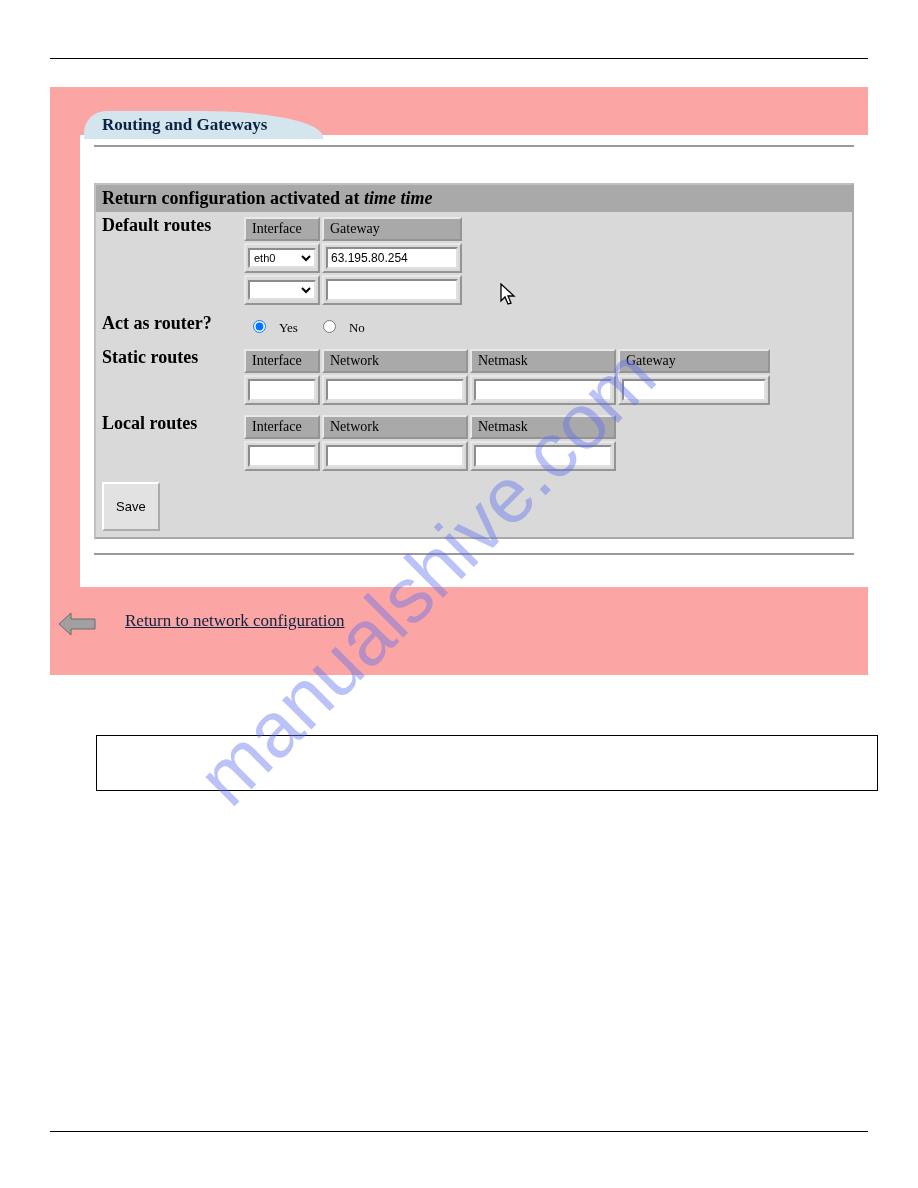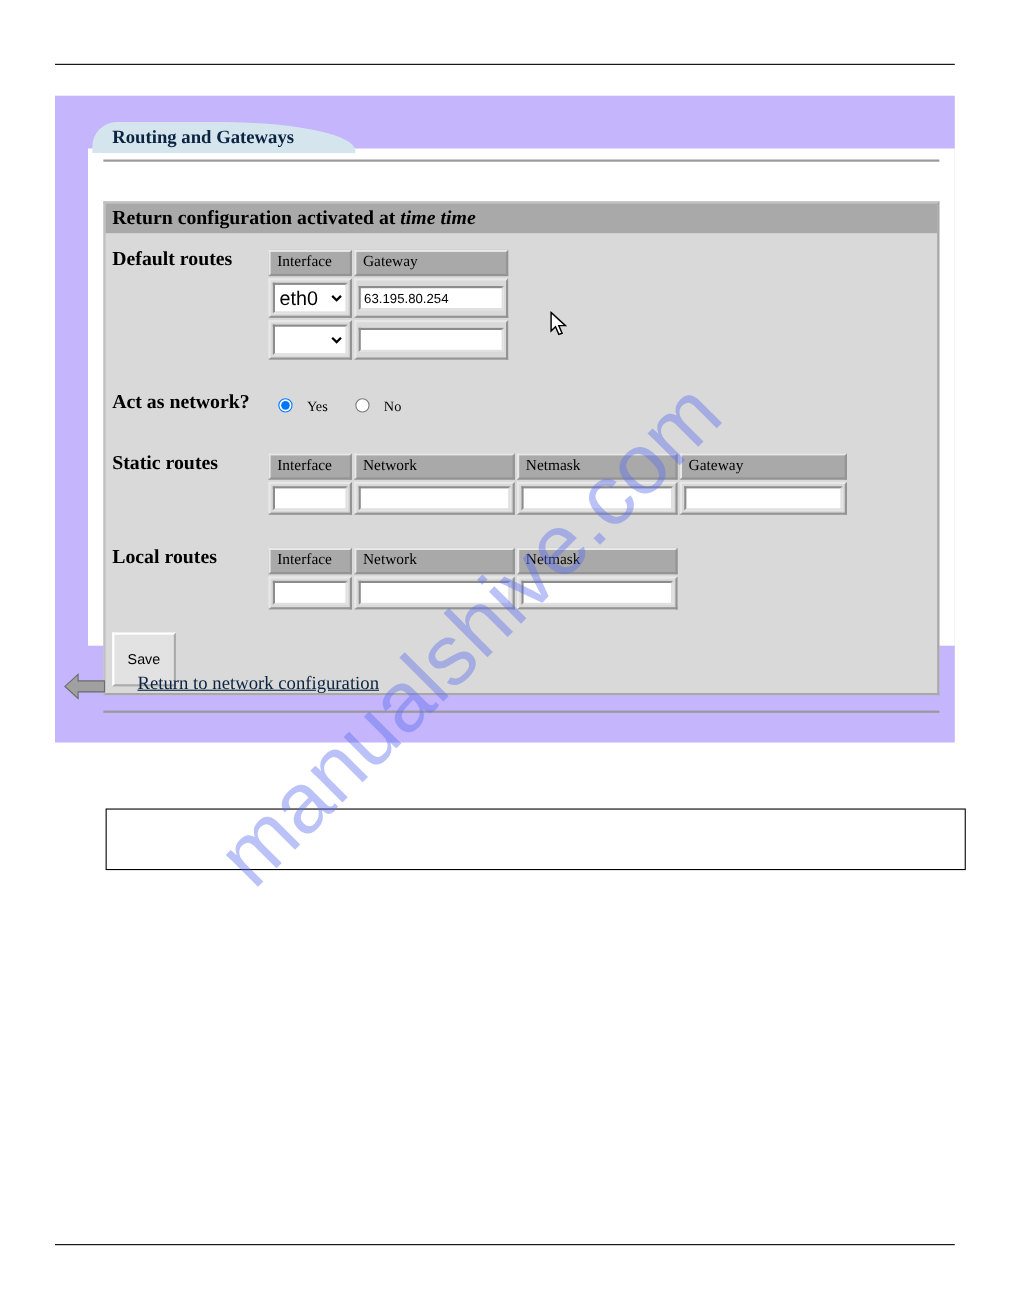--- a/index.html
+++ b/index.html
@@ -13,21 +13,21 @@
   .page {
     padding: 58px 50px 50px 50px;
   }
   .top-rule, .bottom-rule {
     border: none;
     border-top: 1.5px solid #000;
     margin: 0 0 28px 0;
   }
   .bottom-rule { margin: 28px 0 0 0; }
   .window {
-    background: #c4b5fd;
+    background: #fca5a5;
     width: 818px;
     height: 588px;
     position: relative;
     margin: 0 auto 0 0;
   }
   .tab {
     position: absolute;
     left: 34px;
     top: 24px;
     background: #d5e5ee;
@@ -67,21 +67,21 @@
     font-weight: bold;
     font-size: 18px;
     color: #000;
   }
   .form-title .italic { font-style: italic; font-weight: bold; }
   .layout {
     width: 100%;
     border-collapse: collapse;
   }
   .layout > tbody > tr > td {
-    padding: 13px 6px;
+    padding: 3px 6px;
     vertical-align: top;
     margin-left: 11px;
   }
   .row-label {
     font-weight: bold;
     font-size: 18px;
     color: #000;
     white-space: nowrap;
     width: 140px;
   }
@@ -107,21 +107,21 @@
   .txt {
     font-family: Arial, sans-serif;
     font-size: 12px;
     background: #fff;
     border: 2px inset #e0e0e0;
     padding: 2px 3px;
     width: 100%;
   }
   .sel {
     font-family: Arial, sans-serif;
-    font-size: 18px;
+    font-size: 11px;
     background: #fff;
     border: 2px inset #e0e0e0;
     padding: 1px 0;
     width: 100%;
   }
   .w-if { width: 76px; }
   .w-gw { width: 140px; }
   .w-net { width: 146px; }
   .w-mask { width: 146px; }
   .w-lgw { width: 152px; }
@@ -238,21 +238,21 @@
                   <td class="cell w-gw">
                     <input class="txt" value="" style="">
                   </td>
                 </tr>
               </tbody>
                   </table>
             </td>
           </tr>
 
           <tr>
-            <td class="row-label">Act as network?</td>
+            <td class="row-label">Act as router?</td>
             <td>
               <table class="inline-row">
                     <tbody>
                       <tr>
                 <td><input type="radio" name="aar" checked="" style=""></td>
                 <td><span class="radio-lbl">Yes</span></td>
                 <td><input type="radio" name="aar" style=""></td>
                 <td><span class="radio-lbl">No</span></td>
               </tr>
                     </tbody>

